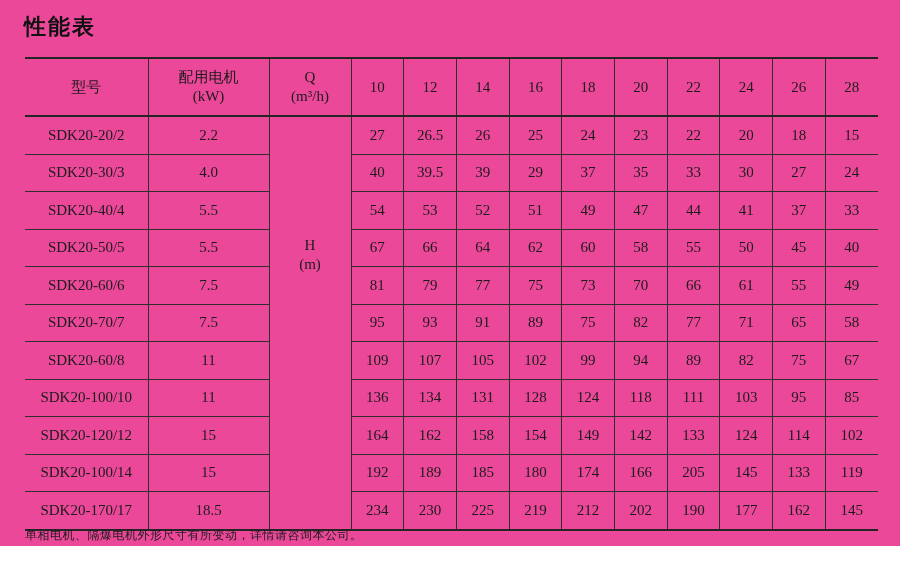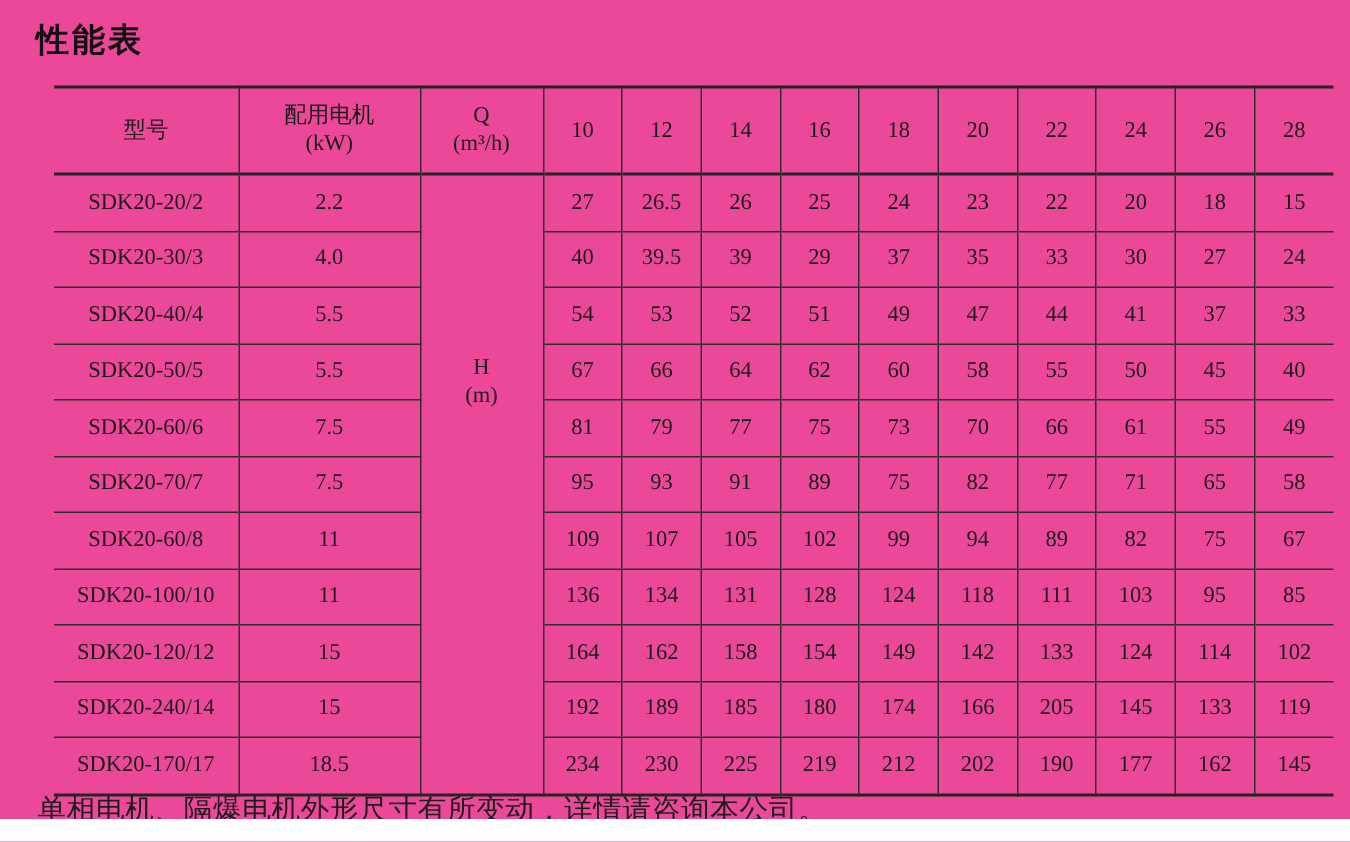--- a/index.html
+++ b/index.html
@@ -18,21 +18,21 @@
     top: 12px;
     margin: 0;
     font-family: "Liberation Sans", "DejaVu Sans", sans-serif;
     font-size: 22px;
     font-weight: 700;
     letter-spacing: 2px;
     color: #111;
   }
   table.perf {
     position: absolute;
-    left: 36px;
+    left: 25px;
     top: 57px;
     width: 853px;
     border-collapse: collapse;
     table-layout: fixed;
     border-top: 2px solid #252525;
     border-bottom: 2px solid #252525;
   }
   .perf th, .perf td {
     border-left: 1px solid #2e2e2e;
     padding: 0;
@@ -55,21 +55,21 @@
   .perf td.hcell {
     vertical-align: top;
     padding-top: 119px;
     line-height: 19px;
   }
   .footer-note {
     position: absolute;
     left: 25px;
     top: 527px;
     font-family: Liberation Sans, sans-serif;
-    font-size: 19px;
+    font-size: 12px;
     color: #1c1c1c;
     letter-spacing: 0.5px;
   }
 </style>
 </head>
 <body>
 
 <div class="page">
 
   <h1 class="title">性能表</h1>
@@ -228,21 +228,21 @@
           <td>158</td>
           <td>154</td>
           <td>149</td>
           <td>142</td>
           <td>133</td>
           <td>124</td>
           <td>114</td>
           <td>102</td>
         </tr>
         <tr>
-          <td>SDK20-240/14</td>
+          <td>SDK20-100/14</td>
           <td>15</td>
           <td>192</td>
           <td>189</td>
           <td>185</td>
           <td>180</td>
           <td>174</td>
           <td>166</td>
           <td>205</td>
           <td>145</td>
           <td>133</td>

